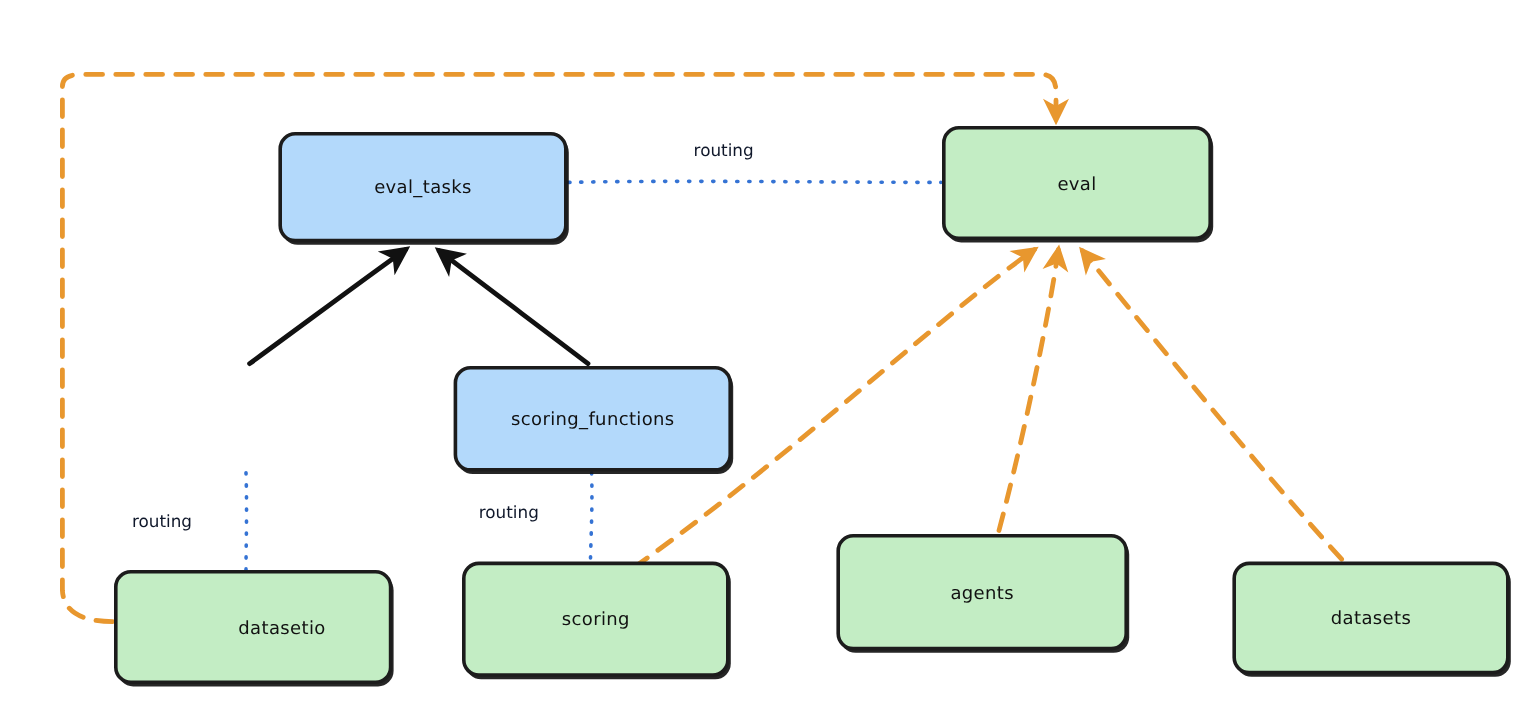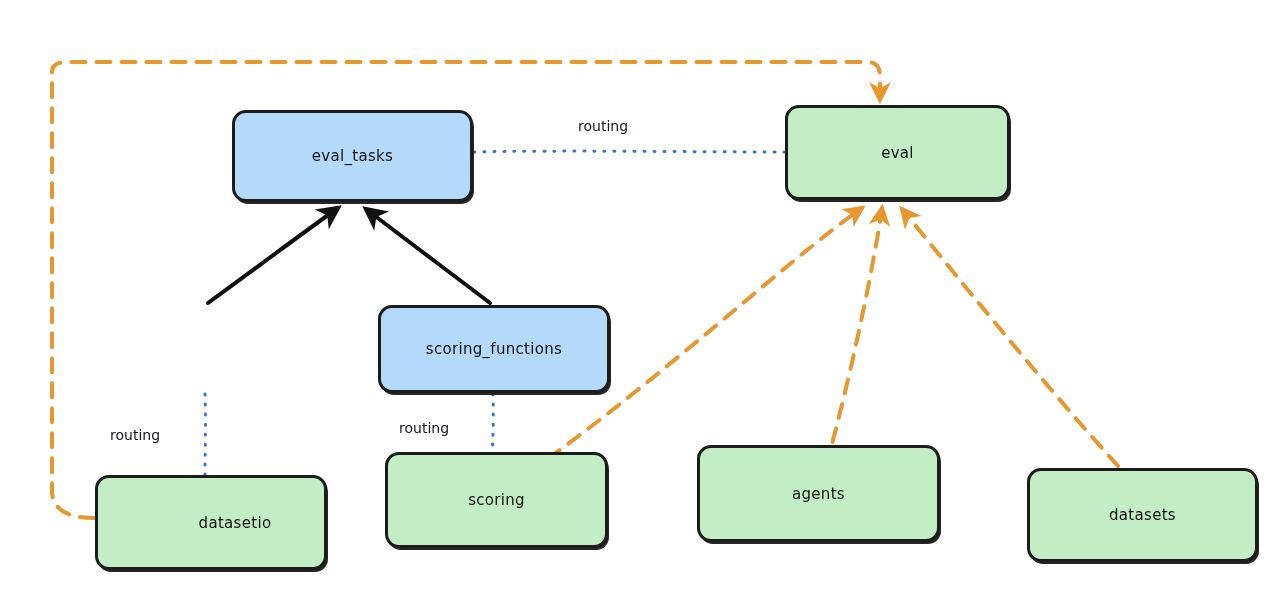--- a/index.html
+++ b/index.html
@@ -106,21 +106,21 @@
 
 
   <div class="node node-api" style="left:378px; top:305px; width:232px; height:88px;align-items:center;">
     <span class="node-label">scoring_functions</span>
   </div>
 
   <div class="node node-provider" style="left:95px; top:475px; width:232px; height:95px;padding-left:48px;">
     <span class="node-label">datasetio</span>
   </div>
 
-  <div class="node node-provider" style="left:385px; top:452px; width:223px; height:96px;">
+  <div class="node node-provider" style="left:385px; top:468px; width:223px; height:96px;">
     <span class="node-label">scoring</span>
   </div>
 
   <div class="node node-provider" style="left:697px; top:445px; width:243px; height:97px;">
     <span class="node-label">agents</span>
   </div>
 
   <div class="node node-provider" style="left:1027px; top:468px; width:231px; height:94px;">
     <span class="node-label">datasets</span>
   </div>

